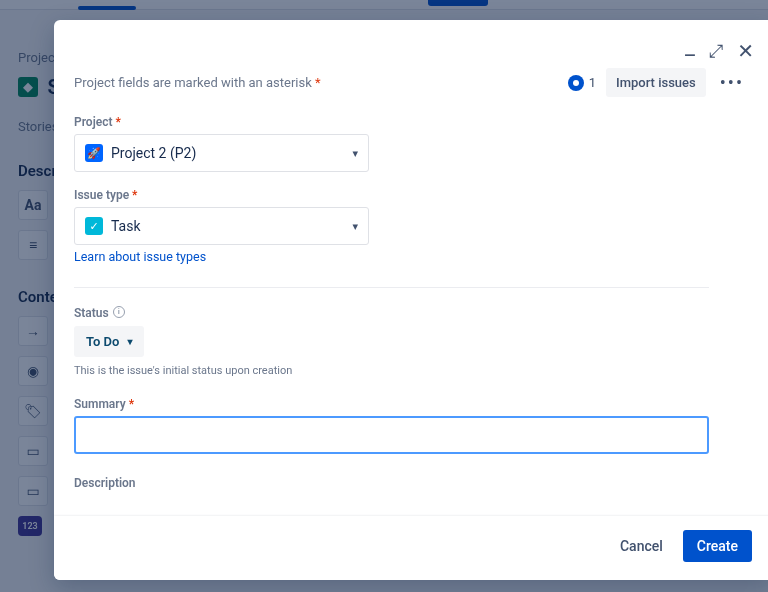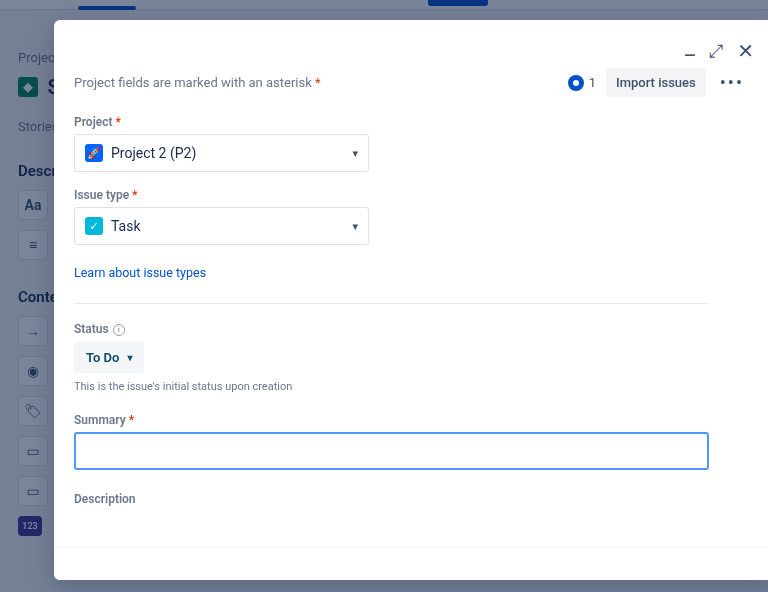--- a/index.html
+++ b/index.html
@@ -36,23 +36,23 @@
   .eye .dot::after{content:""; width:6px; height:6px; background:#fff; border-radius:50%;}
   .btn-sub { background:#f4f5f7; border:none; border-radius:3px; padding:7px 10px; font-size:13px; font-weight:500; color:#42526e; cursor:pointer;}
   .more { font-size:18px; color:#42526e; letter-spacing:2px; cursor:pointer; padding:0 4px;}
   .form-col { width:295px; margin-top:18px; }
   .label { font-size:12px; font-weight:600; color:#6b778c; margin-bottom:5px;}
   .select { border:1px solid #dfe1e6; border-radius:3px; height:38px; display:flex; align-items:center; padding:0 10px; gap:8px; font-size:14px; color:#172b4d; position:relative; background:#fff;}
   .select .chev { position:absolute; right:10px; color:#42526e; font-size:11px;}
   .select .sq { width:18px; height:18px; border-radius:3px; display:flex; align-items:center; justify-content:center; font-size:11px;}
   .sq.blue { background:#0065ff; color:#fff;}
   .sq.cyan { background:#00b8d9; color:#fff;}
-  .link { color:#0052cc; font-size:12.5px; text-decoration:none; display:inline-block; margin-top:20px;}
+  .link { color:#0052cc; font-size:12.5px; text-decoration:none; display:inline-block; margin-top:4px;}
   hr.div { border:none; border-top:1px solid #ebecf0; margin:22px 0 18px 0;}
-  .status-label { font-size:12px; font-weight:600; color:#6b778c; display:flex; align-items:flex-end; gap:4px;margin-top:18px;}
+  .status-label { font-size:12px; font-weight:600; color:#6b778c; display:flex; align-items:flex-start; gap:4px;margin-top:18px;}
   .info { width:12px; height:12px; border:1px solid #97a0af; border-radius:50%; font-size:8px; color:#97a0af; display:inline-flex; align-items:center; justify-content:center; line-height:1;}
   .status-btn { background:#f4f5f7; border:none; border-radius:3px; padding:8px 12px; font-size:13px; font-weight:600; color:#0c4a6e; margin-top:6px; display:inline-flex; align-items:center; gap:8px;}
   .status-btn .chev{font-size:10px;}
   .hint { font-size:11px; color:#6b778c; margin-top:7px;}
   .wide { width:635px; }
   .summary-input { width:100%; border:2px solid #4c9aff; border-radius:3px; height:38px; padding:0 10px; font-size:14px; outline:none;}
   .footer { border-top:0; padding:14px 22px 18px 22px; display:flex; align-items:center; background:#fff; border-radius:0 0 6px 6px; box-shadow: 0 -1px 2px rgba(9,30,66,0.06);}
   .chk { display:flex; align-items:center; gap:10px; font-size:14px; color:#172b4d;}
   .chkbox { width:14px; height:14px; border:2px solid #dfe1e6; border-radius:3px; background:#fafbfc;}
   .foot-right { margin-left:auto; display:flex; gap:10px; align-items:center;}
@@ -183,14 +183,18 @@
       </div>
       <input class="summary-input" value="" style="">
 
       <div style="height:22px;"></div>
       <div class="label" style="font-weight:600;">Description</div>
       
     </div>
   </div>
 
   <div class="footer">
+    <div class="foot-right">
+      <button class="btn-link">Cancel</button>
+      <button class="btn-primary">Create</button>
+    </div>
   </div>
 </div>
 
 </body></html>

